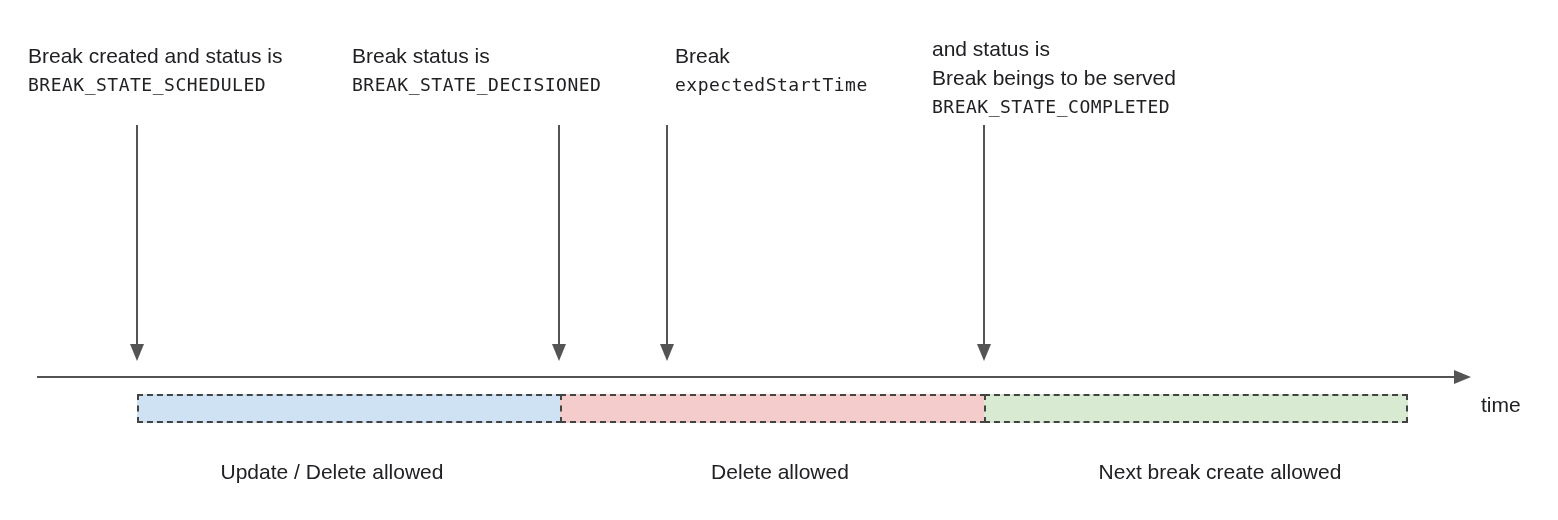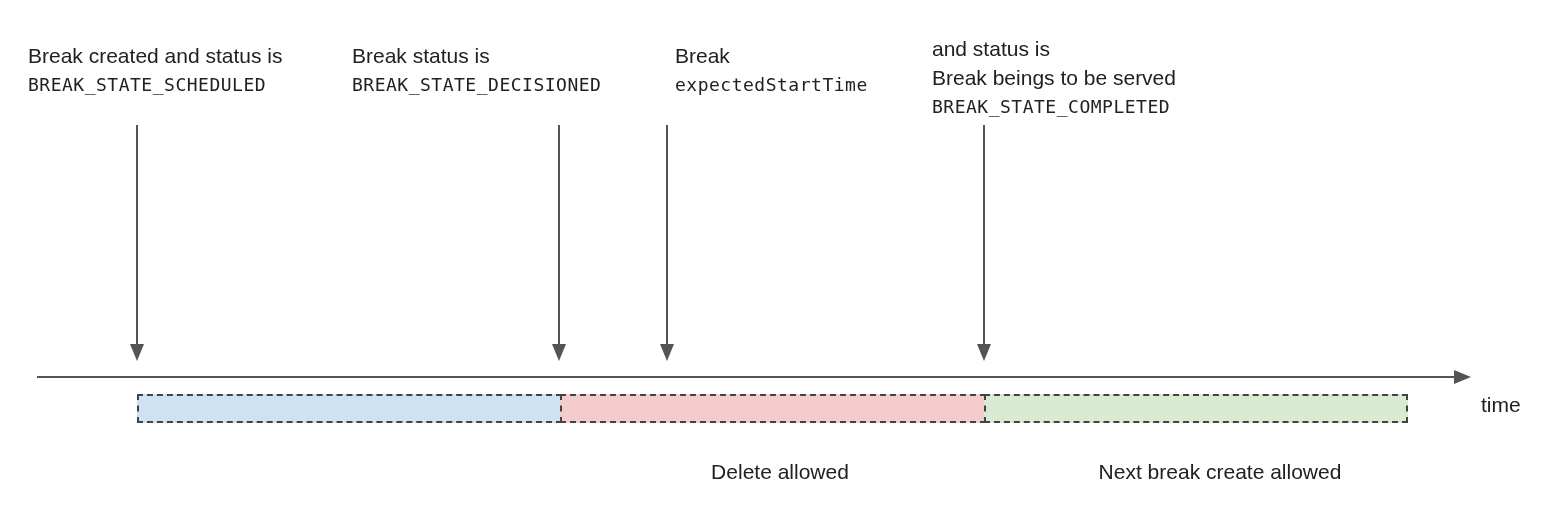--- a/index.html
+++ b/index.html
@@ -146,16 +146,17 @@
   </div>
 
   <div class="hline"></div>
   <div class="hhead"></div>
   <div class="time-label">time</div>
 
   <div class="seg" style="left: 137px; width: 425px; background-color: rgb(207, 226, 243);"></div>
   <div class="seg" style="left: 560px; width: 426px; background-color: rgb(244, 204, 204);"></div>
   <div class="seg" style="left: 984px; width: 424px; background-color: rgb(217, 234, 211);"></div>
 
+  <div class="seg-label" style="left:332px">Update / Delete allowed</div>
   <div class="seg-label" style="left:1220px">Next break create allowed</div>
   <div class="seg-label" style="left:780px">Delete allowed</div>
 
 </div>
 
 </body></html>

